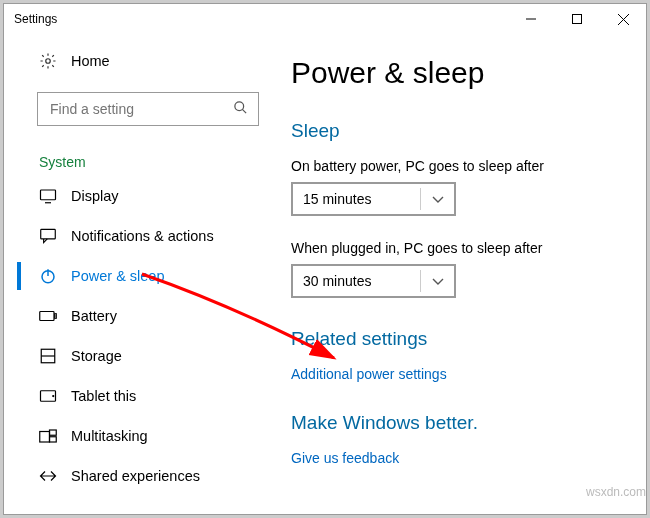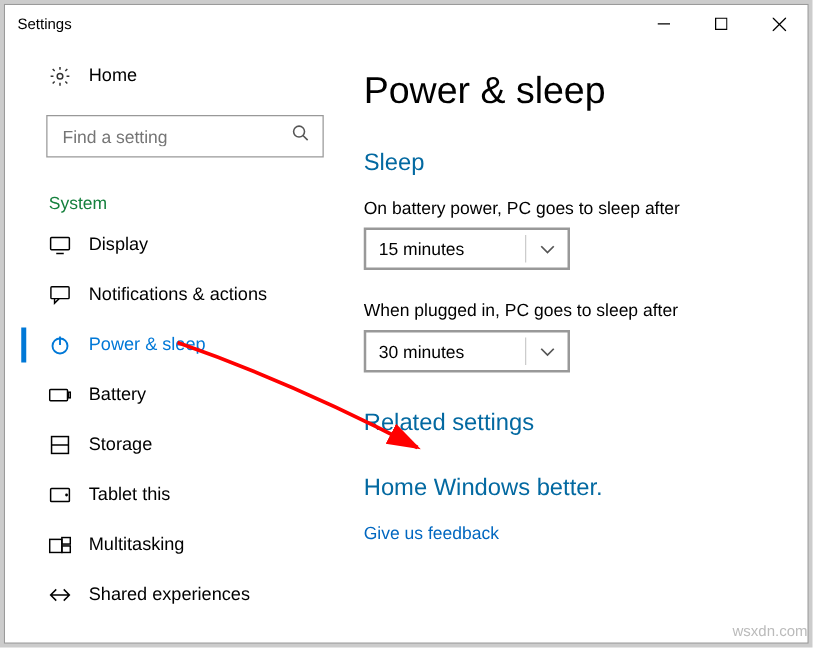--- a/index.html
+++ b/index.html
@@ -28,21 +28,21 @@
   h2 { font-size:19px; font-weight:400; margin:0 0 16px 0; color:#0369a1; }
   .label { font-size:14px; color:#000; margin-bottom:8px; }
   .select { width:165px; height:34px; border:2px solid #999; display:flex; align-items:center; padding:0 10px; font-size:14px; margin-bottom:24px; position:relative;justify-content:center; }
   .select .chev { margin-left:auto; color:#555; }
   .select .divider { position:absolute; right:33px; top:4px; bottom:4px; width:1px; background:#ccc; }
   .link { font-size:14px; color:#0067c0; margin-bottom:20px; }
   .section { margin-top:30px; }
 
   
   .arrow { position:absolute; left:130px; top:262px; pointer-events:none; }
-  .watermark { position:absolute; right:4px; bottom:6px; color:#bbb; font-size:12px; }
+  .watermark { position:absolute; right:4px; bottom:19px; color:#bbb; font-size:12px; }
 </style>
 </head>
 <body>
 
 <div class="window">
 
   <div class="titlebar">
     <span class="title">Settings</span>
     <div class="winbtns">
       <div class="winbtn">
@@ -193,24 +193,25 @@
         <span class="divider"></span>
         <span class="chev">
           <svg width="12" height="8" viewBox="0 0 12 8" fill="none" stroke="#555" stroke-width="1.4">
               <path d="M1 1l5 5 5-5"></path>
             </svg>
         </span>
       </div>
 
       <div class="section">
         <h2>Related settings</h2>
+        <div class="link">Additional power settings</div>
       </div>
 
       <div class="section">
-        <h2>Home Windows better.</h2>
+        <h2>Make Windows better.</h2>
         <div class="link">Give us feedback</div>
       </div>
     </div>
 
   </div>
 
   <svg class="arrow" width="230" height="110">
     <defs>
       <marker id="ah" markerWidth="10" markerHeight="10" refX="8" refY="3" orient="auto">
         <path d="M0,0 L0,6 L9,3 z" fill="#ff0000"></path>

